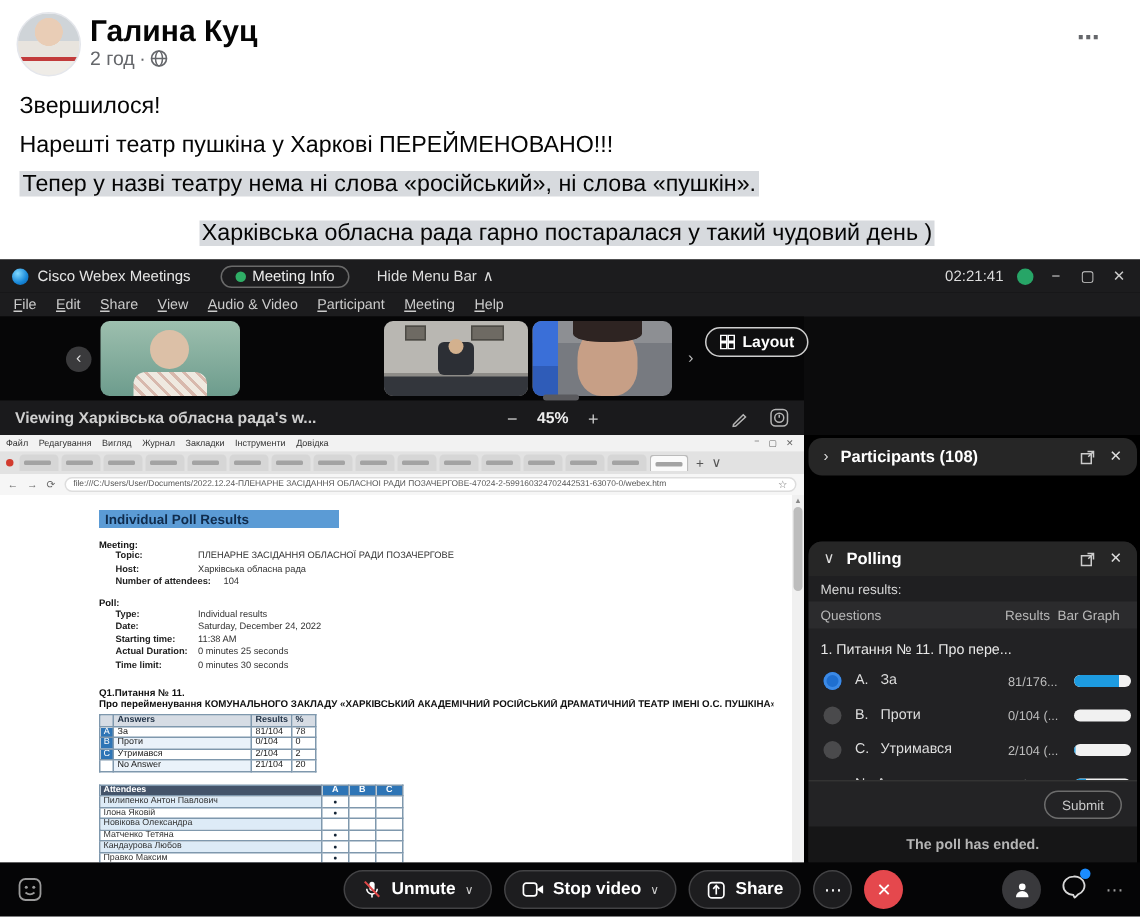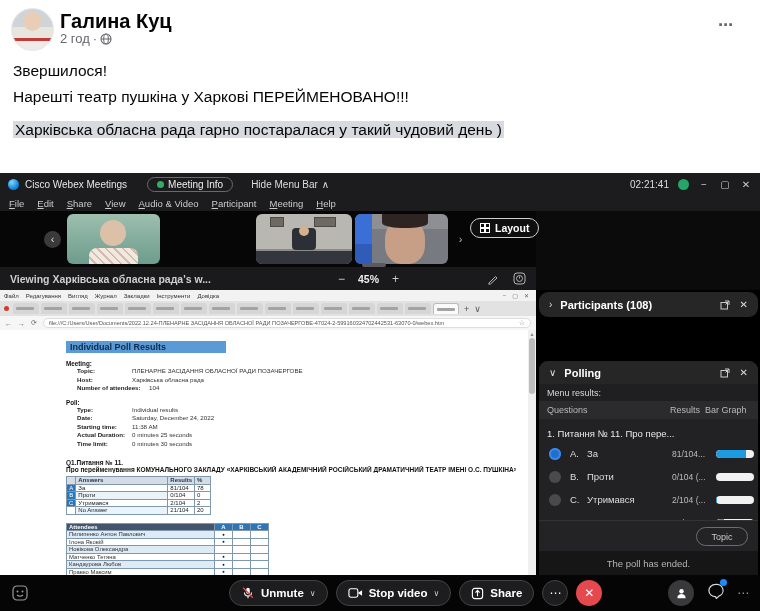--- a/index.html
+++ b/index.html
@@ -10,21 +10,21 @@
   .avatar { position:absolute; left:11px; top:8px; width:43px; height:43px; border-radius:50%;
     background:
       radial-gradient(circle at 50% 30%, #e9cdb6 0 26%, transparent 27%),
       linear-gradient(180deg,#cfd4d8 0 45%, #e8e4de 45% 70%, #c23b3b 70% 78%, #efece7 78%);
     border:1px solid #e4e6eb; }
   .post-author { position:absolute; left:60px; top:10px; font-size:20px; font-weight:700; color:#050505; }
   .post-meta { position:absolute; left:60px; top:31px; font-size:13px; color:#65676b; display:flex; align-items:center; gap:3px; }
   .post-more { position:absolute; right:26px; top:16px; color:#65676b; font-size:15px; letter-spacing:1px; font-weight:700; cursor:pointer; }
   .post-body { position:absolute; left:13px; top:58px; width:730px; font-size:15.5px; color:#050505; line-height:25px; }
   .post-line { margin-bottom:1px; }
-  .post-line.gap { margin-top:8px; }
+  .post-line.gap { margin-top:8px;text-align:center; }
   .hl { background:#d7dade; padding:0 2px; }
 
   
   .webex { position:absolute; left:0; top:173px; width:760px; height:438px; background:#0b0b0c; font-family:"Liberation Sans","DejaVu Sans",sans-serif; }
 
   .titlebar { position:absolute; top:0; left:0; right:0; height:22px; background:#1c1c1e; display:flex; align-items:center; padding:0 8px; }
   .webex-logo { width:11px; height:11px; border-radius:50%; background:radial-gradient(circle at 35% 30%, #7fd8ff, #1787d8 60%, #0a5ca8); margin-right:6px; }
   .app-title { font-size:10px; color:#e6e6e6; }
   .mi-pill { display:flex; align-items:center; gap:4px; border:1px solid #6a6a6a; border-radius:10px; padding:1px 9px; margin-left:20px; cursor:pointer; }
   .mi-icon { width:7px; height:7px; border-radius:50%; background:#2fae66; }
@@ -145,21 +145,21 @@
   .radio.sel { background:#1f6fd0; box-shadow:inset 0 0 0 2px #3c8ae6; }
   .oletter { position:absolute; left:31px; top:5px; font-size:9.5px; color:#dedede; }
   .olabel { position:absolute; left:48px; top:5px; font-size:9.5px; color:#dedede; }
   .oval { position:absolute; left:133px; top:6px; width:42px; font-size:8.5px; color:#bdbdbd; white-space:nowrap; overflow:hidden; }
   .obar { position:absolute; left:177px; top:7px; width:38px; height:8px; border-radius:4px; background:#f1f1f1; overflow:hidden; }
   .ofill { display:block; height:100%; background:#1d9be0; border-radius:4px 0 0 4px; }
   .submitrow { position:absolute; left:0; right:0; bottom:24px; height:31px; background:#232325; border-top:1px solid #333; }
   .submitbtn { position:absolute; right:10px; top:6px; width:52px; height:19px; border:1px solid #6d6d6d; border-radius:10px;
     font-size:9px; color:#c9c9c9; text-align:center; line-height:18px; cursor:pointer; }
   .endedrow { position:absolute; left:0; right:0; bottom:0; height:24px; background:#161617; display:flex; align-items:center; justify-content:center; }
-  .endedtext { font-size:9.5px; color:#b5b5b5; }
+  .endedtext { font-size:9.5px; color:#b5b5b5;font-weight:bold; }
 
   
   .toolbar { position:absolute; left:0; bottom:0; width:760px; height:36px; background:#050506; }
   .reactions { position:absolute; left:12px; top:10px; }
   .ctl-group { position:absolute; left:229px; top:5px; display:flex; align-items:center; gap:8px; }
   .pillbtn { height:26px; border-radius:13px; background:#1d1d1f; border:1px solid #434345; display:flex; align-items:center; gap:6px; padding:0 11px; cursor:pointer; }
   .pill-label { font-size:11.5px; font-weight:700; color:#fff; }
   .pill-chev { font-size:8px; color:#ccc; }
   .circbtn { width:26px; height:26px; border-radius:50%; background:#1d1d1f; border:1px solid #434345; color:#fff;
     font-size:12px; text-align:center; line-height:24px; cursor:pointer; }
@@ -185,20 +185,21 @@
       <circle cx="6" cy="6" r="5" fill="none" stroke="#65676b" stroke-width="1.1"></circle>
       <ellipse cx="6" cy="6" rx="2.3" ry="5" fill="none" stroke="#65676b" stroke-width="1"></ellipse>
       <line x1="1" y1="6" x2="11" y2="6" stroke="#65676b" stroke-width="1"></line>
     </svg>
   </div>
   <div class="post-more">⋯</div>
 
   <div class="post-body">
     <div class="post-line"><span>Звершилося!</span></div>
     <div class="post-line"><span>Нарешті театр пушкіна у Харкові ПЕРЕЙМЕНОВАНО!!!</span></div>
+    <div class="post-line"><span class="hl">Тепер у назві театру нема ні слова «російський», ні слова «пушкін».</span></div>
     <div class="post-line gap"><span class="hl">Харківська обласна рада гарно постаралася у такий чудовий день )</span></div>
   </div>
 
   <div class="webex">
 
     <div class="titlebar">
       <div class="webex-logo"></div>
       <div class="app-title">Cisco Webex Meetings</div>
       <div class="mi-pill">
         <div class="mi-icon"></div>
@@ -488,21 +489,21 @@
             <span class="ch0">Questions</span>
             <span class="ch1">Results</span>
             <span class="ch2">Bar Graph</span>
           </div>
           <div class="pquestion">1. Питання № 11.  Про пере...</div>
 
           <div class="opt">
             <span class="radio sel"></span>
             <span class="oletter">A.</span>
             <span class="olabel">За</span>
-            <span class="oval">81/104...</span>
+            <span class="oval">81/176...</span>
             <span class="obar">
                 <span class="ofill" style="width: 78%;"></span>
               </span>
           </div>
           <div class="opt">
             <span class="radio"></span>
             <span class="oletter">B.</span>
             <span class="olabel">Проти</span>
             <span class="oval">0/104 (...</span>
             <span class="obar">
@@ -520,21 +521,21 @@
           </div>
           <div class="opt">
             <span class="olabel" style="left:31px;">No Answer</span>
             <span class="oval">21/104...</span>
             <span class="obar">
                 <span class="ofill" style="width: 20%;"></span>
               </span>
           </div>
 
           <div class="submitrow">
-            <div class="submitbtn">Topic</div>
+            <div class="submitbtn">Submit</div>
           </div>
           <div class="endedrow">
             <span class="endedtext">The poll has ended.</span>
           </div>
         </div>
       </div>
     </div>
 
     <div class="toolbar">
       <svg class="reactions" width="16" height="16" viewBox="0 0 16 16">

